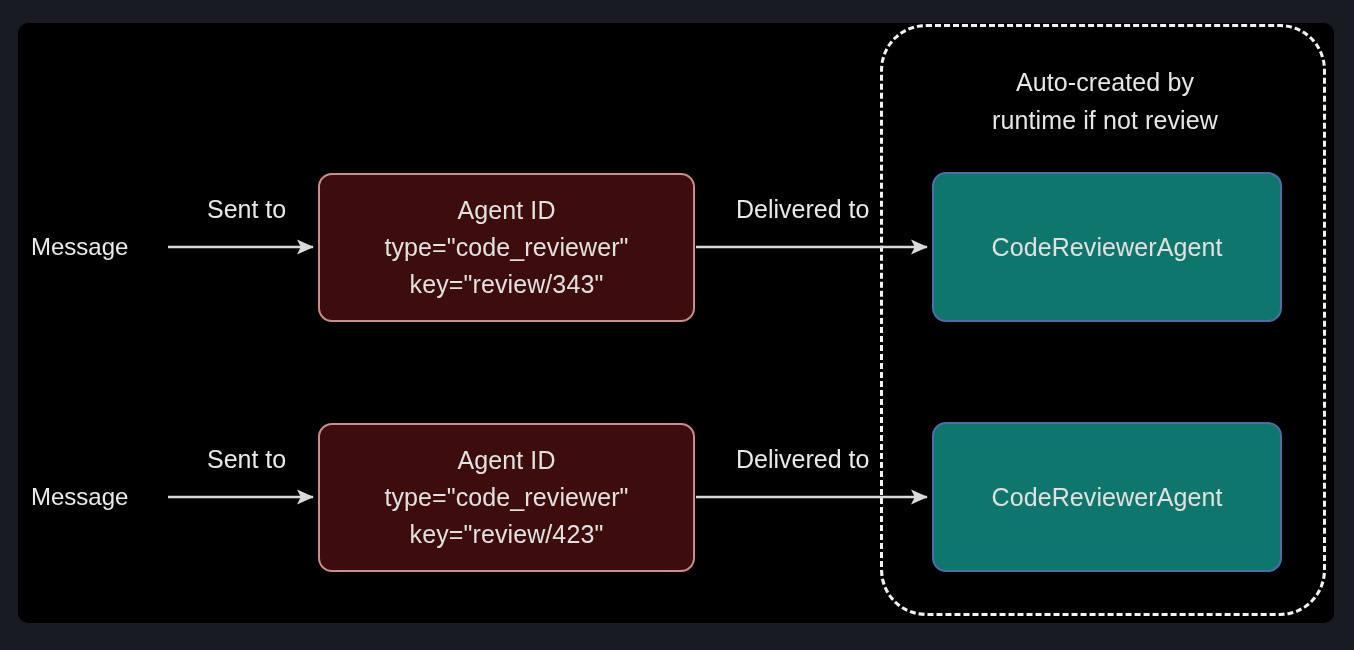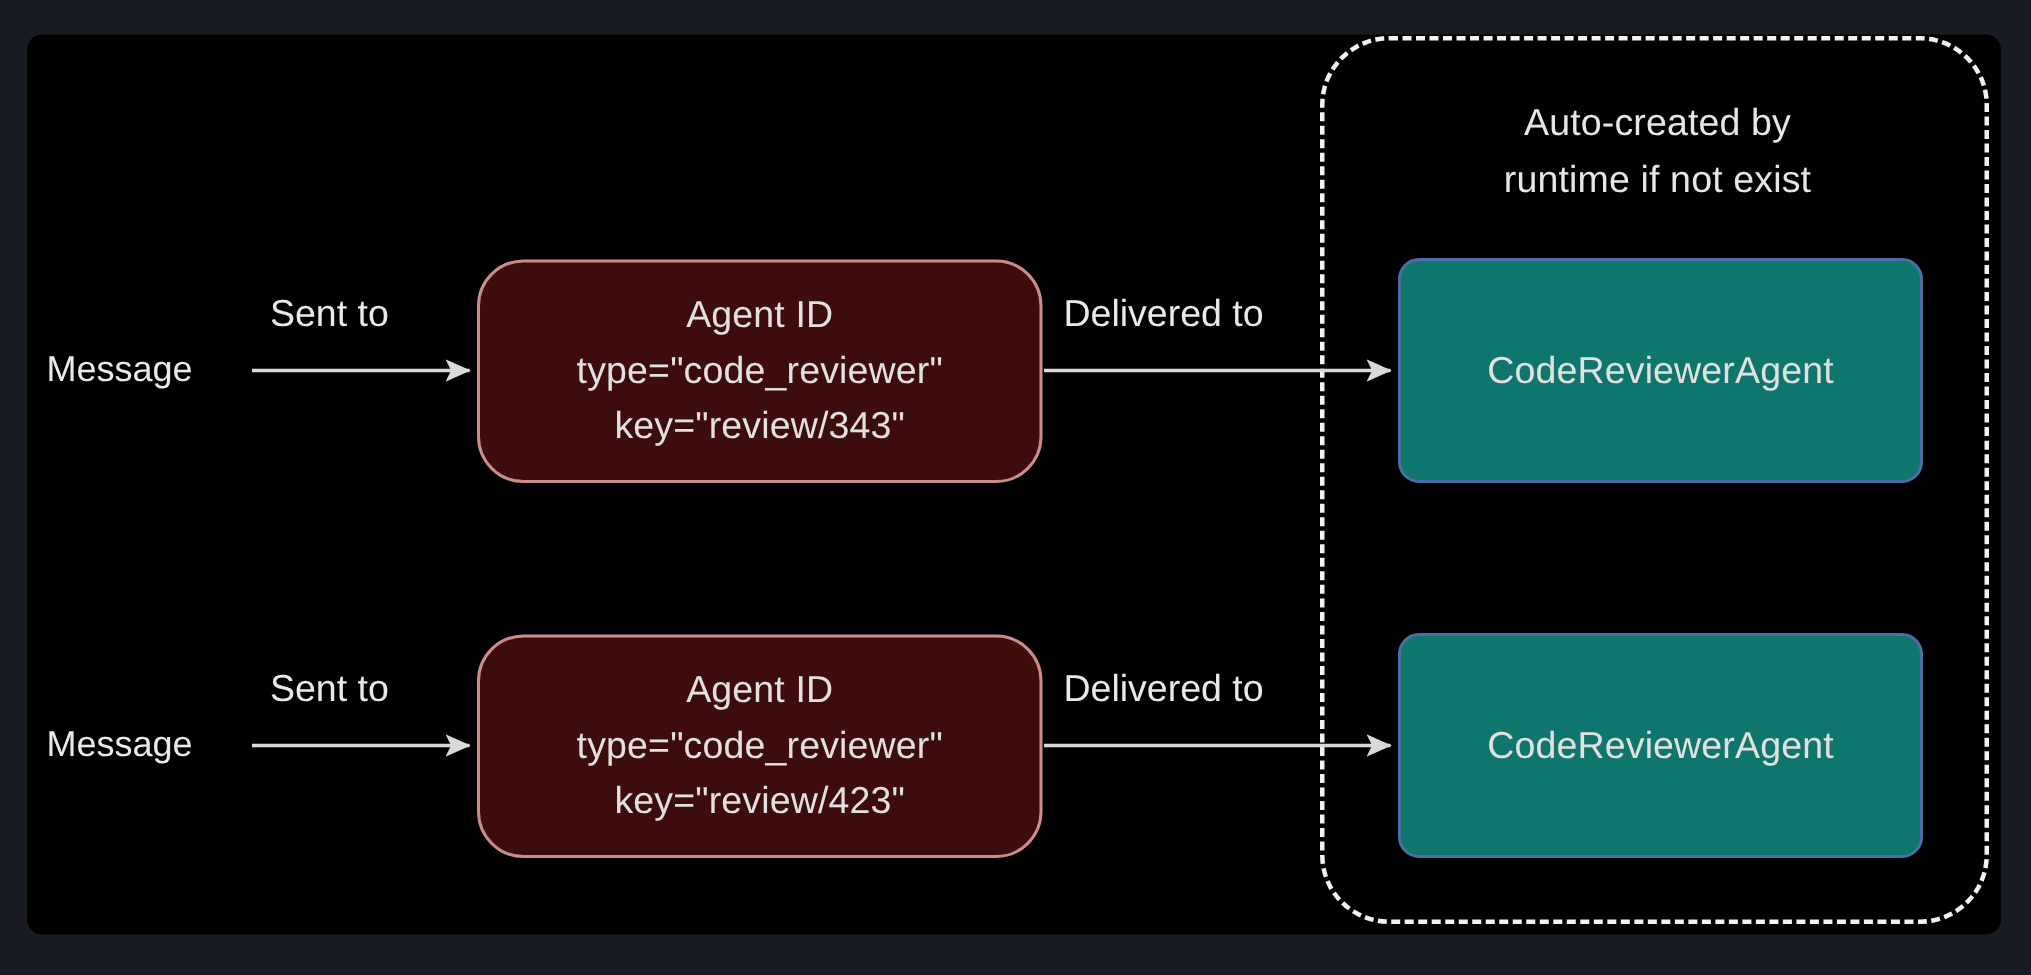--- a/index.html
+++ b/index.html
@@ -75,21 +75,20 @@
     white-space: pre-line;
     letter-spacing: 0.1px;
   }
 
   .node.agentid {
     left: 318px;
     width: 377px;
     height: 149px;
     background: #3d0d0d;
     border-color: #cb8c8c;
-    border-radius: 31px;
   }
   .node.agent {
     left: 932px;
     width: 350px;
     height: 150px;
     background: #0f766e;
     border-color: #4b6ea6;
   }
 
   .row1 .node.agentid { top: 173px; }
@@ -108,20 +107,21 @@
   .row1 .source-label { left: 31px; top: 232px; }
   .row2 .source-label { left: 31px; top: 482px; }
 
   
   .edge-label {
     position: absolute;
     color: #e9e9e9;
     font-size: 25px;
     line-height: 29px;
     white-space: nowrap;
+    margin-left: 27px;
   }
   .row1 .edge-label.sent      { left: 180px; top: 195px; }
   .row1 .edge-label.delivered { left: 709px; top: 195px; }
   .row2 .edge-label.sent      { left: 180px; top: 445px; }
   .row2 .edge-label.delivered { left: 709px; top: 445px; }
 
   
   .arrows {
     position: absolute;
     left: 0;
@@ -134,21 +134,21 @@
 </head>
 <body>
 
 <div id="stage">
 
   <div class="canvas"></div>
 
   <div class="dashed-group"></div>
 
   <div class="group-caption">Auto-created by
-runtime if not exist</div>
+runtime if not review</div>
 
   <div class="row1">
     <div class="source-label">Message</div>
 
     <div class="edge-label sent">Sent to</div>
 
     <div class="node agentid">Agent ID
 type="code_reviewer"
 key="review/343"</div>
 

